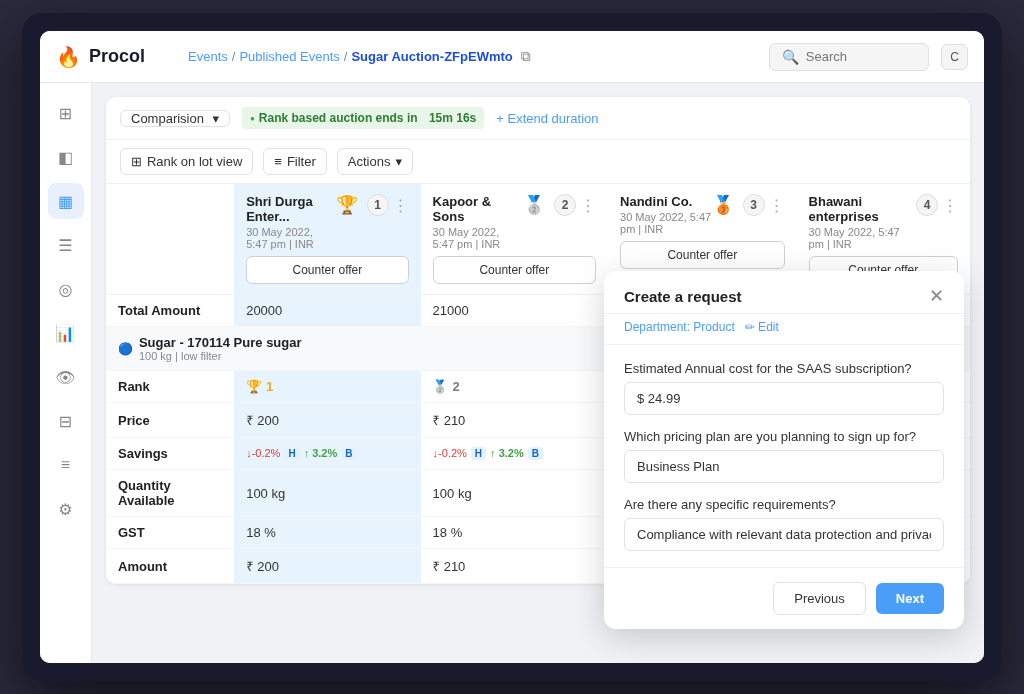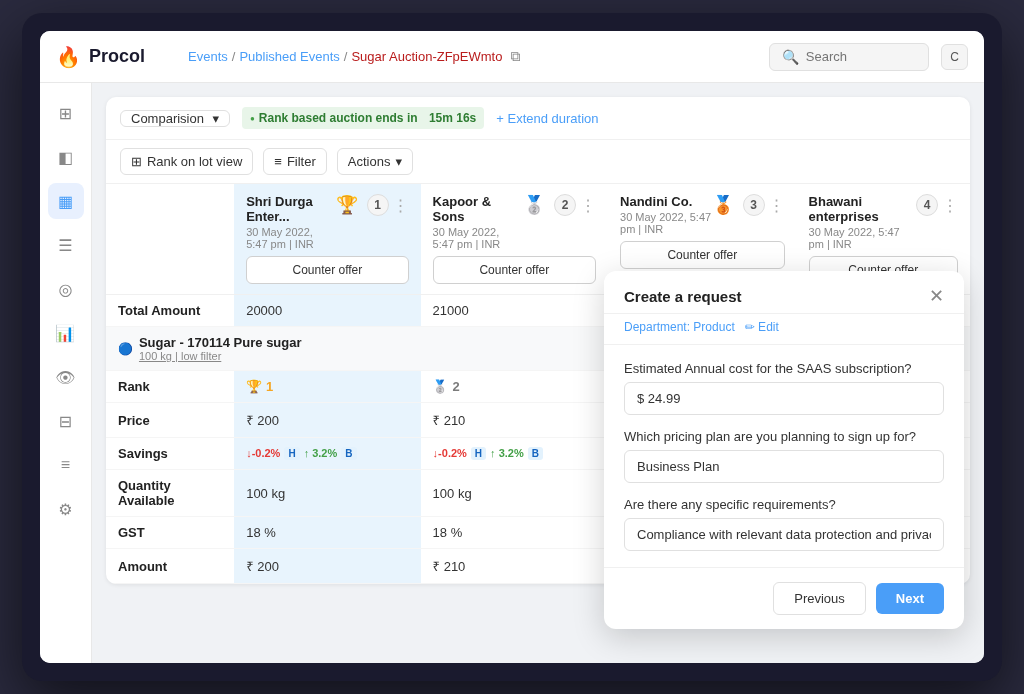--- a/index.html
+++ b/index.html
@@ -48,21 +48,21 @@
     .breadcrumb {
       display: flex;
       align-items: center;
       gap: 4px;
       font-size: 13px;
       color: #666;
       flex: 1;
     }
     .breadcrumb a { color: #4a9ef8; text-decoration: none; }
     .breadcrumb span { color: #888; }
-    .breadcrumb .current { color: #b91c1c; font-weight: 400; }
+    .breadcrumb .current { color: #1d4ed8; font-weight: 700; }
     .copy-icon { color: #4a9ef8; font-size: 14px; margin-left: 4px; cursor: pointer; }
     .search-bar {
       display: flex;
       align-items: center;
       background: #f5f5f5;
       border: 1px solid #e0e0e0;
       border-radius: 6px;
       padding: 5px 12px;
       gap: 6px;
       min-width: 160px;
@@ -258,41 +258,40 @@
     }
     .rank-1 { color: #f5a623; }
     .rank-2 { color: #7b7b7b; }
     .rank-3 { color: #b87333; }
     .savings-cell {
       display: flex;
       flex-wrap: wrap;
       gap: 4px;
       font-size: 11px;
     }
-    .savings-neg { color: #e53935; font-weight: 700; }
+    .savings-neg { color: #e53935; font-weight: 400; }
     .savings-pos { color: #43a047; font-weight: 600; }
     .savings-tag { 
       background: #e3f2fd; 
       color: #1565c0; 
       padding: 1px 4px; 
       border-radius: 3px;
       font-size: 10px;
       font-weight: 700;
     }
     .lot-row td {
       background: #f8f9fa;
     }
     .lot-label {
       font-weight: 600;
       color: #222;
     }
     .lot-sublabel {
       font-size: 11px;
       color: #888;
-      text-decoration: underline;
     }
     .lot-icon { color: #4a9ef8; font-size: 12px; }
     .vendor-num-badge {
       display: inline-flex;
       align-items: center;
       justify-content: center;
       background: #f5f5f5;
       border: 1px solid #ddd;
       border-radius: 50%;
       width: 22px;

